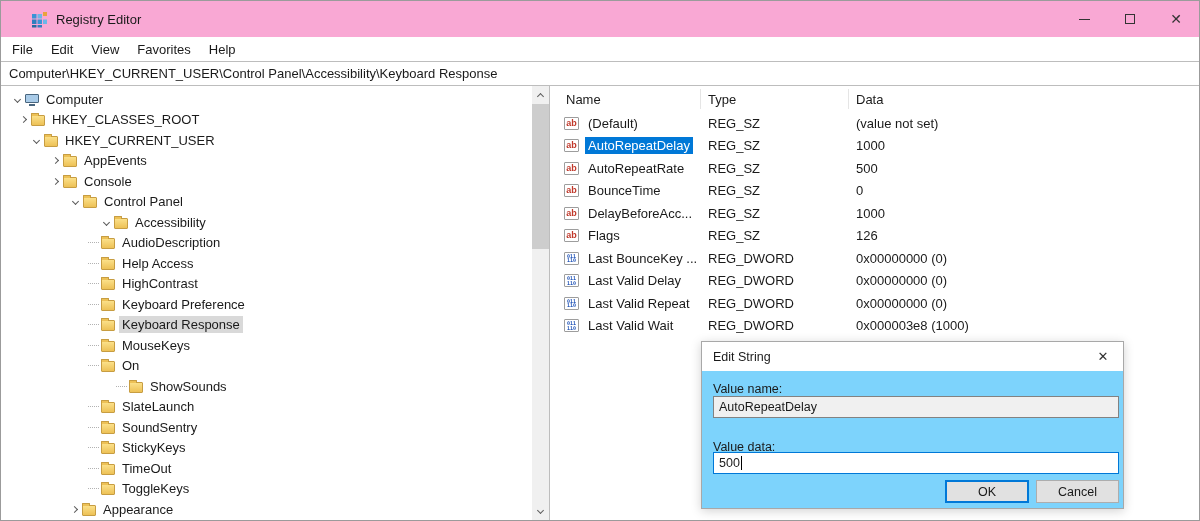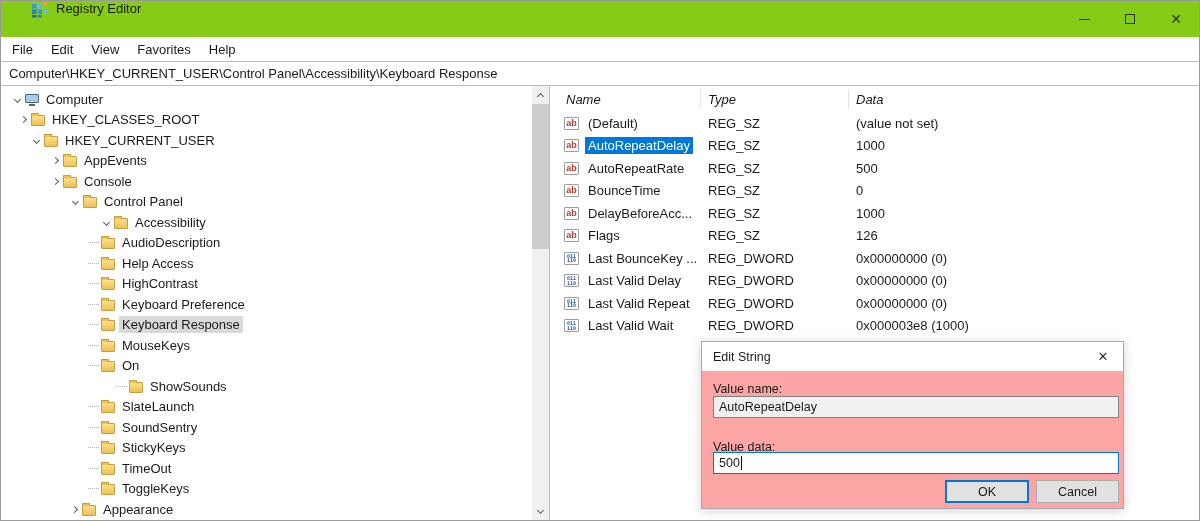--- a/index.html
+++ b/index.html
@@ -2,21 +2,21 @@
 <html><head>
 <meta charset="utf-8">
 <style>
   * { margin:0; padding:0; box-sizing:border-box; }
   html,body { width:1200px; height:521px; overflow:hidden; background:#fff;
               font-family:"Liberation Sans", sans-serif; color:#1a1a1a; }
   .window { position:absolute; inset:0; border:1px solid #9b9b9b; background:#fff;
             display:flex; flex-direction:column; }
 
   
-  .titlebar { height:36px; display:flex; align-items:flex-start; flex:0 0 auto; background:#84cc16; }
+  .titlebar { height:36px; display:flex; align-items:center; flex:0 0 auto; background:#f9a8d4; }
   .app-icon { margin-left:30px; width:17px; height:17px; flex:0 0 auto; }
   .title-text { margin-left:8px; font-size:13px; }
   .win-controls { margin-left:auto; display:flex; height:100%; }
   .win-btn { width:46px; height:100%; display:flex; align-items:center; justify-content:center;
              font-size:13px; color:#333; cursor:default; }
   .glyph-min { width:11px; border-top:1px solid #333; display:inline-block; }
   .glyph-max { width:10px; height:10px; border:1px solid #333; display:inline-block; }
   .glyph-close { font-size:14px; line-height:1; }
 
   
@@ -56,39 +56,39 @@
   .scrollbar { position:absolute; top:0; right:0; bottom:0; width:17px; background:#f0f0f0; }
   .sb-btn { position:absolute; left:0; width:17px; height:17px; display:flex; align-items:center; justify-content:center; }
   .sb-btn.up { top:0; } .sb-btn.down { bottom:0; }
   .sb-chev { width:5px; height:5px; border-right:1.3px solid #5e5e5e; border-bottom:1.3px solid #5e5e5e; display:inline-block; }
   .sb-chev.up { transform:rotate(-135deg); margin-top:3px; }
   .sb-chev.down { transform:rotate(45deg); margin-bottom:3px; }
   .sb-thumb { position:absolute; left:0; top:18px; width:17px; height:145px; background:#cdcdcd; }
 
   
   .list-header { display:flex; height:26px; align-items:center; font-size:13px; }
-  .hdr-cell { height:20px; display:flex; align-items:center; border-right:1px solid #e5e5e5;font-style:italic; }
+  .hdr-cell { height:20px; display:flex; align-items:center; border-right:1px solid #e5e5e5; }
   .hdr-name { width:151px; padding-left:16px; }
   .hdr-type { width:148px; padding-left:7px; }
   .hdr-data { flex:1; padding-left:7px; border-right:none; }
   .list-rows { }
   .list-row { display:flex; height:22.5px; align-items:center; font-size:13px; white-space:nowrap;justify-content:center; }
   .cell-name { width:151px; padding-left:14px; display:flex; align-items:center; overflow:hidden; }
   .cell-type { width:148px; padding-left:7px; }
   .cell-data { flex:1; padding-left:7px; overflow:hidden; }
   .val-icon { width:15px; height:13px; flex:0 0 auto; margin-right:6px; border:1px solid #9d9d9d;
               background:#fff; display:flex; align-items:center; justify-content:center; border-radius:1px; }
   .val-icon.string { color:#c0392b; font-weight:bold; font-size:9px; line-height:1; }
   .val-icon.dword { flex-direction:column; color:#2456b8; font-family:"DejaVu Sans Mono", monospace;
               font-size:5px; line-height:4.5px; letter-spacing:0; font-weight:bold; }
   .name-label { padding:1px 3px; overflow:hidden; text-overflow:ellipsis; }
   .name-label.selected { background:#0078d7; color:#fff; }
 
   
-  .dialog { position:absolute; left:700px; top:340px; width:423px; height:168px; background:#fca5a5;
+  .dialog { position:absolute; left:700px; top:340px; width:423px; height:168px; background:#7dd3fc;
             border:1px solid #a8a8a8; box-shadow:0 2px 10px rgba(0,0,0,0.18); z-index:10; }
   .dlg-title { height:29px; background:#fff; display:flex; align-items:center; padding-left:11px; font-size:12.5px; }
   .dlg-close { margin-left:auto; width:40px; height:100%; display:flex; align-items:center; justify-content:center; font-size:13px; color:#333; }
   .dlg-label { position:absolute; left:11px; font-size:12.5px; }
   .lbl-name { top:40px; } .lbl-data { top:98px; }
   .dlg-input { position:absolute; left:11px; width:406px; height:22px; font-size:12.5px;
                display:flex; align-items:center; padding-left:5px; }
   .inp-name { top:54px; background:#f0f0f0; border:1px solid #828282; }
   .inp-data { top:110px; background:#fff; border:1px solid #0078d7; }
   .caret { width:1px; height:14px; background:#000; display:inline-block; margin-left:1px; }

